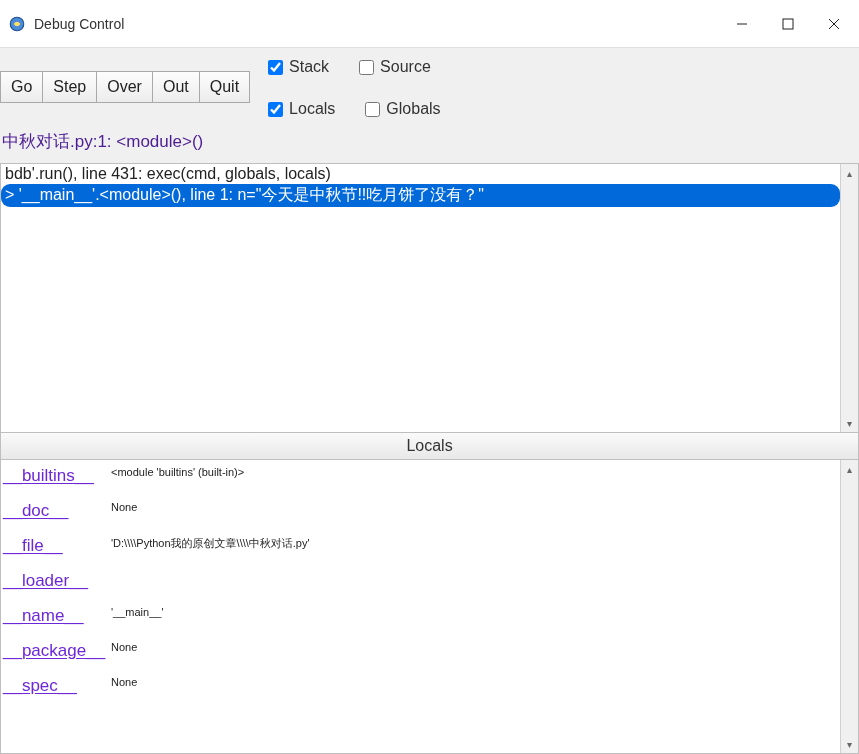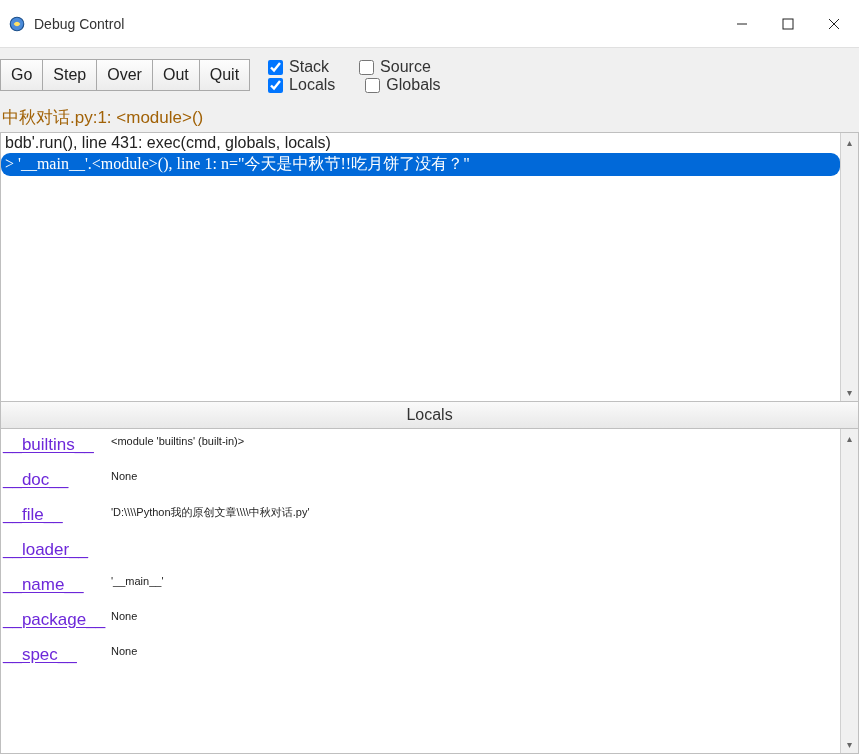--- a/index.html
+++ b/index.html
@@ -48,56 +48,55 @@
     padding: 6px 10px;
     font-size:16px;
     color:#222;
     min-width:40px;
     text-align:center;
   }
   .tool-btn:last-child { border-right:1px solid #a9a9a9;}
   .check-col {
     display:flex;
     flex-direction:column;
-    gap:0;
+    gap:24px;
     margin-left:18px;
     padding-top:2px;
   }
   .check-row {
     display:flex; gap:30px;
   }
   .chk {
     display:flex; align-items:center; gap:6px;
     font-size:16px; color:#333;
   }
   .chk input { width:15px; height:15px;}
   .status-line {
-    padding: 6px 2px 3px 2px;
+    padding: 6px 2px 10px 2px;
     font-size:17px;
-    color:#a16207;
+    color:#4c1d95;
     background:#f0f0f0;
   }
   .stack-area {
     border:1px solid #bfbfbf;
     background:#ffffff;
     position:relative;
     height: 270px;
     display:flex;
   }
   .stack-body { flex:1; overflow:hidden;}
   .stack-line {
     font-size:16px; color:#222;
     padding:1px 4px;
     white-space:pre;
     border-radius:9px;
   }
   .stack-line.selected {
     background:#0169d9;
     color:#ffffff;
-    font-family:Liberation Serif, serif;
   }
   .vscroll {
     width:18px;
     background:#f0f0f0;
     border-left:1px solid #d0d0d0;
     position:relative;
   }
   .vscroll .arrow-up, .vscroll .arrow-down {
     position:absolute; left:0; right:0; height:18px;
     display:flex;align-items:center;justify-content:center;

